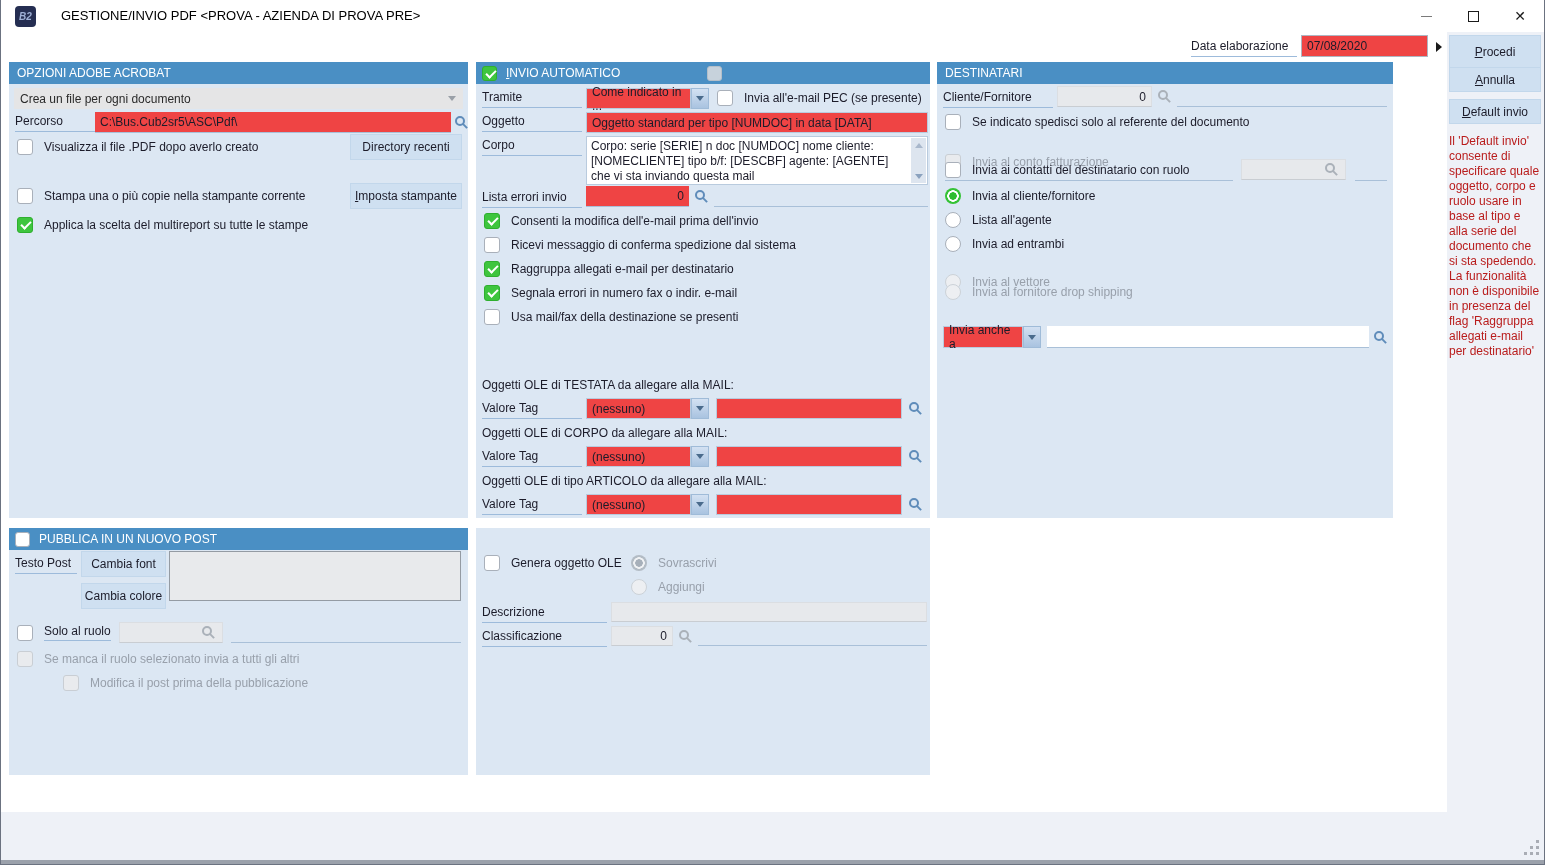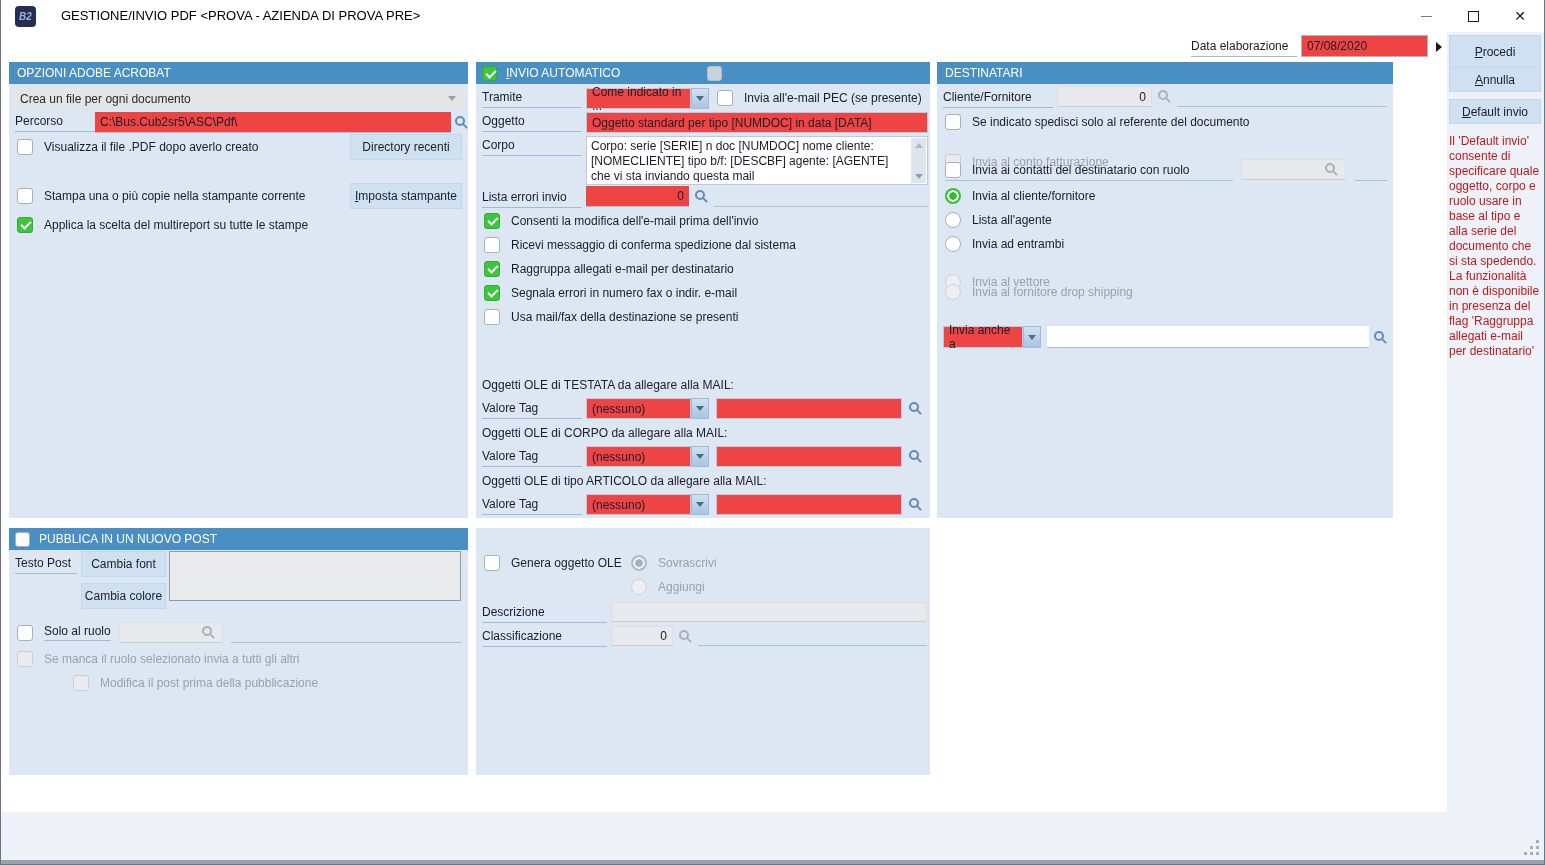--- a/index.html
+++ b/index.html
@@ -317,21 +317,21 @@
         <span class="ulbl" style="padding-bottom:2px;">Solo al ruolo</span>
       </div>
       <div class="input gray" style="left:110px;top:94px;width:104px;height:21px;"></div>
       <span class="mag dis" style="left:193px;top:98px;"></span>
       <div class="cont" style="left:222px;top:114px;width:230px;"></div>
 
       <div class="cbrow" style="left:8px;top:123px;">
         <span class="cb disabled"></span>
         <span class="dim">Se manca il ruolo selezionato invia a tutti gli altri</span>
       </div>
-      <div class="cbrow" style="left:20px;top:147px;padding-left:44px;">
+      <div class="cbrow" style="left:10px;top:147px;padding-left:44px;">
         <span class="cb disabled"></span>
         <span class="dim">Modifica il post prima della pubblicazione</span>
       </div>
     </div>
 
     <div class="panel" style="left:475px;top:496px;width:454px;height:247px;">
 
       <div class="cbrow" style="left:8px;top:27px;">
         <span class="cb"></span>
         <span>Genera oggetto OLE</span>

